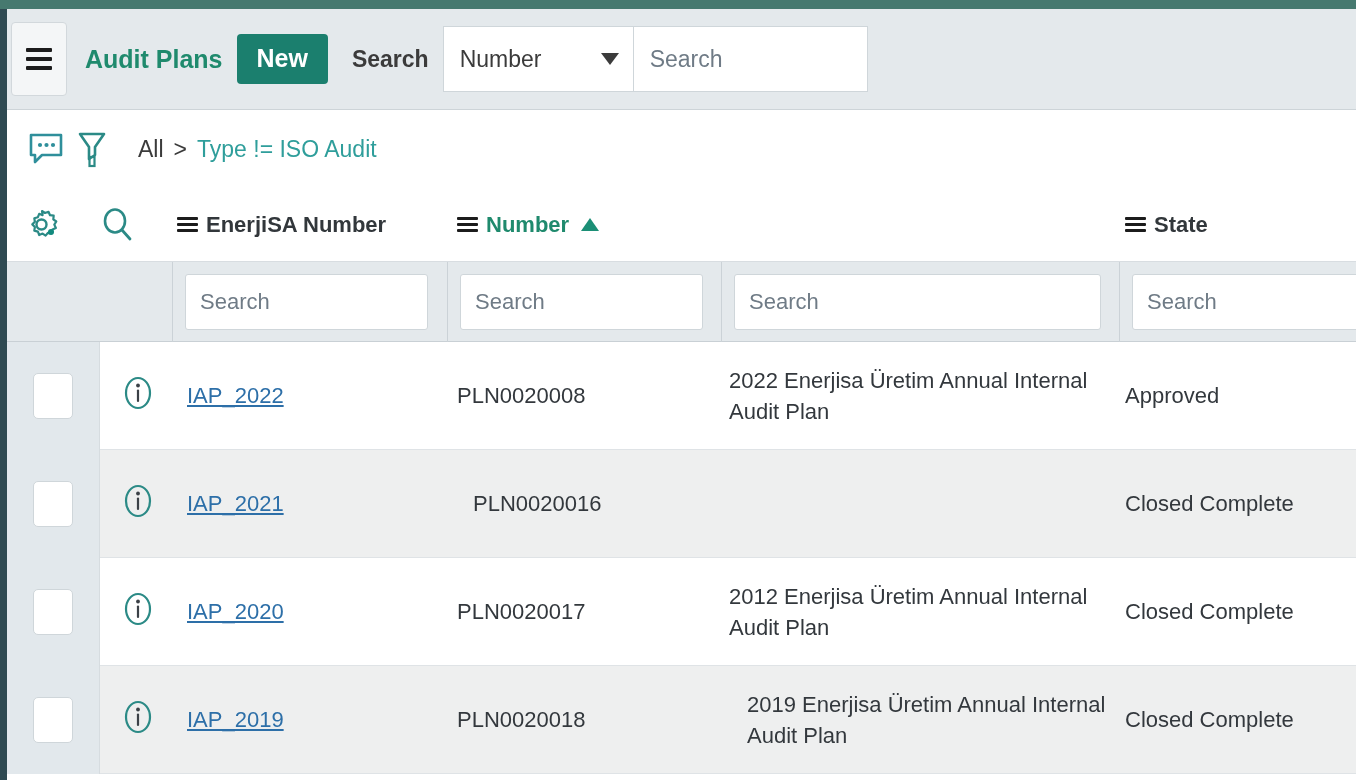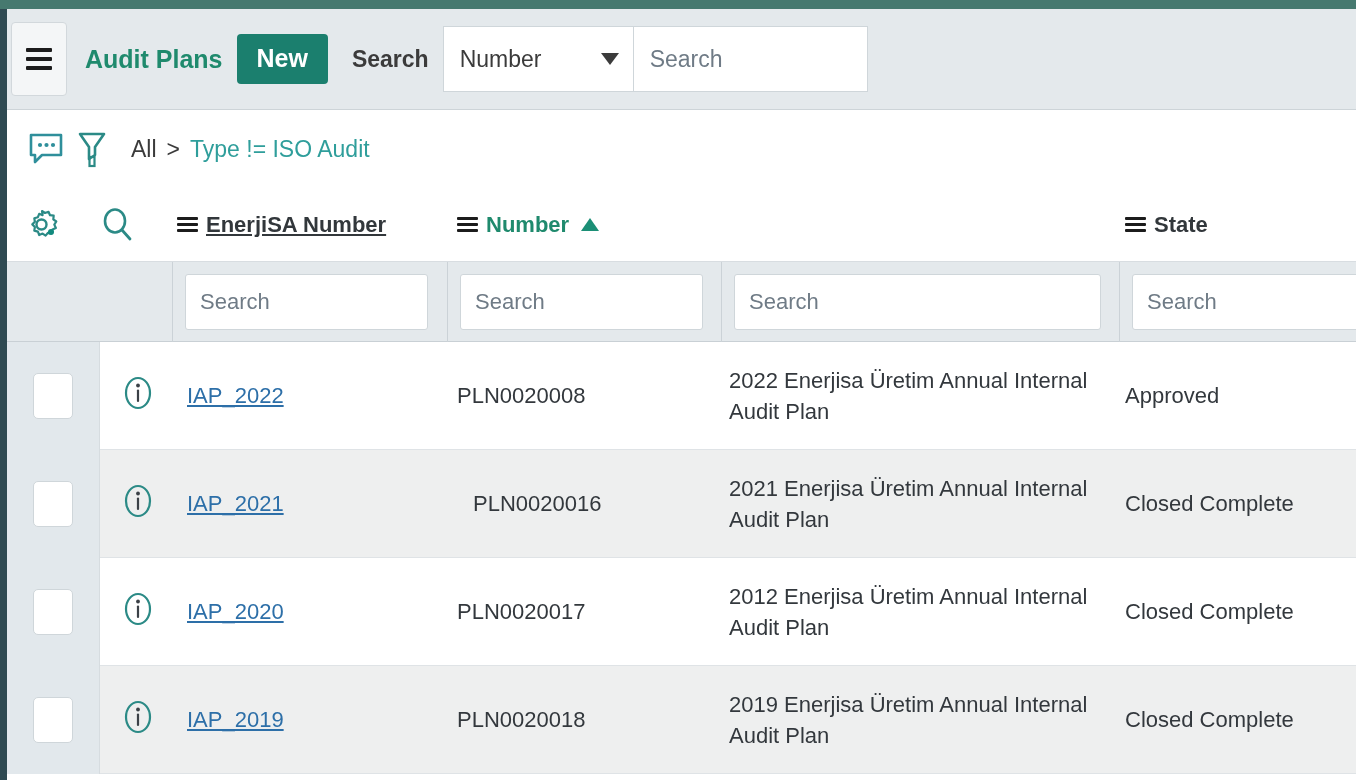--- a/index.html
+++ b/index.html
@@ -167,21 +167,21 @@
     width: 46px;
     height: 46px;
     display: flex;
     align-items: center;
     justify-content: center;
     cursor: pointer;
     flex: 0 0 auto;
   }
   .icon-btn svg { display: block; }
   .breadcrumb {
-    margin-left: 16px;
+    margin-left: 23px;
     display: flex;
     align-items: baseline;
     gap: 10px;
     font-size: 23px;
     white-space: nowrap;
   }
   .bc-all { color: #3b3b3b; cursor: pointer; }
   .bc-sep { color: #3b3b3b; }
   .bc-cond { color: #2f9e9b; cursor: pointer; }
 
@@ -397,21 +397,21 @@
         </svg>
       </div>
 
       <div class="icon-btn" style="position:absolute; left:88px; top:14px;">
         <svg width="40" height="40" viewBox="0 0 40 40" fill="none">
           <ellipse cx="17" cy="16" rx="10" ry="11.5" stroke="#2b8a86" stroke-width="2.6" fill="none"></ellipse>
           <line x1="24" y1="25" x2="32" y2="34" stroke="#2b8a86" stroke-width="2.8" stroke-linecap="round"></line>
         </svg>
       </div>
 
-      <div class="col-head" style="left:170px;text-decoration:underline;">
+      <div class="col-head" style="left:170px;">
         <span class="hamb-sm">
             <i></i>
             <i></i>
             <i></i>
           </span>
         <span>EnerjiSA Number</span>
       </div>
 
       <div class="col-head sorted" style="left:450px;">
         <span class="hamb-sm">
@@ -491,23 +491,20 @@
             <ellipse cx="17" cy="20" rx="12" ry="15" stroke="#2b8a86" stroke-width="2.2" fill="none"></ellipse>
             <circle cx="17" cy="12.5" r="1.9" fill="#3b4147"></circle>
             <line x1="17" y1="17.5" x2="17" y2="28" stroke="#3b4147" stroke-width="2.2" stroke-linecap="round"></line>
           </svg>
         </span>
       </div>
       <div class="cell" style="left:180px; width:260px;">
         <a class="rec-link">IAP_2021</a>
       </div>
       <div class="cell" style="left:466px; width:265px;">PLN0020016</div>
-      <div class="cell wrap" style="left:722px; width:375px;">
-        <span>2021 Enerjisa Üretim Annual Internal Audit Plan</span>
-      </div>
       <div class="cell" style="left:1118px; width:238px;">Closed Complete</div>
     </div>
 
     <div class="row">
       <div class="cb-col">
         <div class="checkbox"></div>
       </div>
       <div class="cell" style="left:92px; width:78px; justify-content:center;">
         <span class="info-icon">
           <svg width="34" height="40" viewBox="0 0 34 40" fill="none">
@@ -537,20 +534,20 @@
             <ellipse cx="17" cy="20" rx="12" ry="15" stroke="#2b8a86" stroke-width="2.2" fill="none"></ellipse>
             <circle cx="17" cy="12.5" r="1.9" fill="#3b4147"></circle>
             <line x1="17" y1="17.5" x2="17" y2="28" stroke="#3b4147" stroke-width="2.2" stroke-linecap="round"></line>
           </svg>
         </span>
       </div>
       <div class="cell" style="left:180px; width:260px;">
         <a class="rec-link">IAP_2019</a>
       </div>
       <div class="cell" style="left:450px; width:265px;">PLN0020018</div>
-      <div class="cell wrap" style="left:722px; width:375px;">
+      <div class="cell wrap" style="left:740px; width:375px;">
         <span>2019 Enerjisa Üretim Annual Internal Audit Plan</span>
       </div>
       <div class="cell" style="left:1118px; width:238px;">Closed Complete</div>
     </div>
 
   </div>
 </div>
 
 </body></html>

